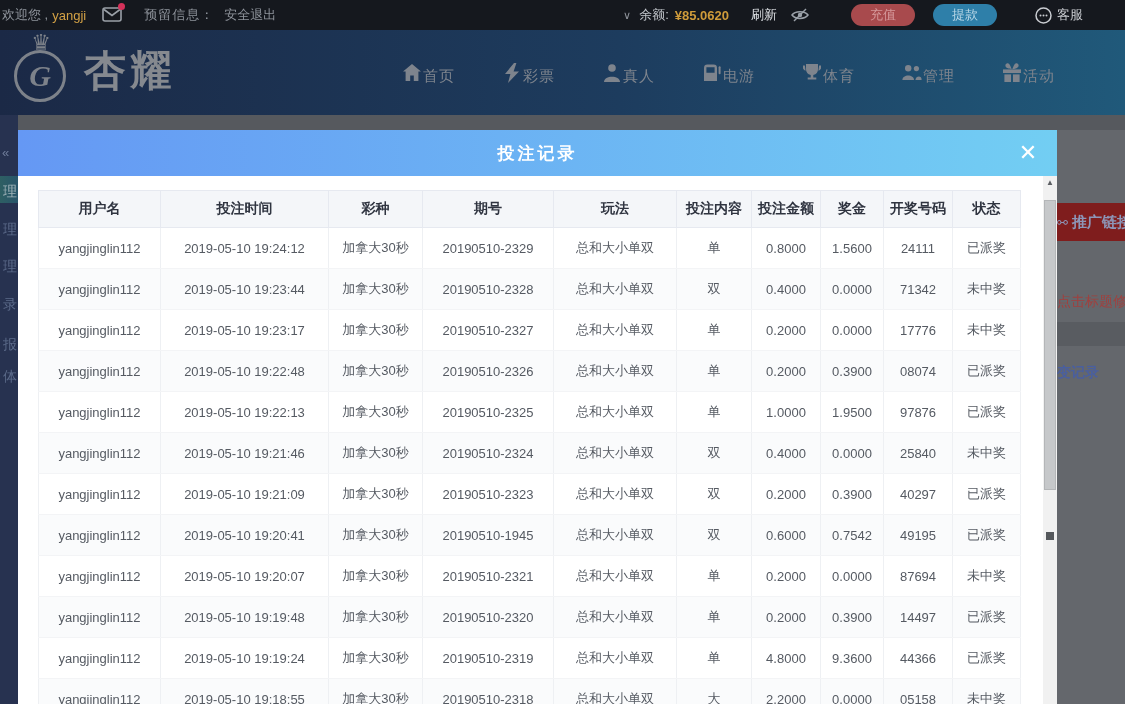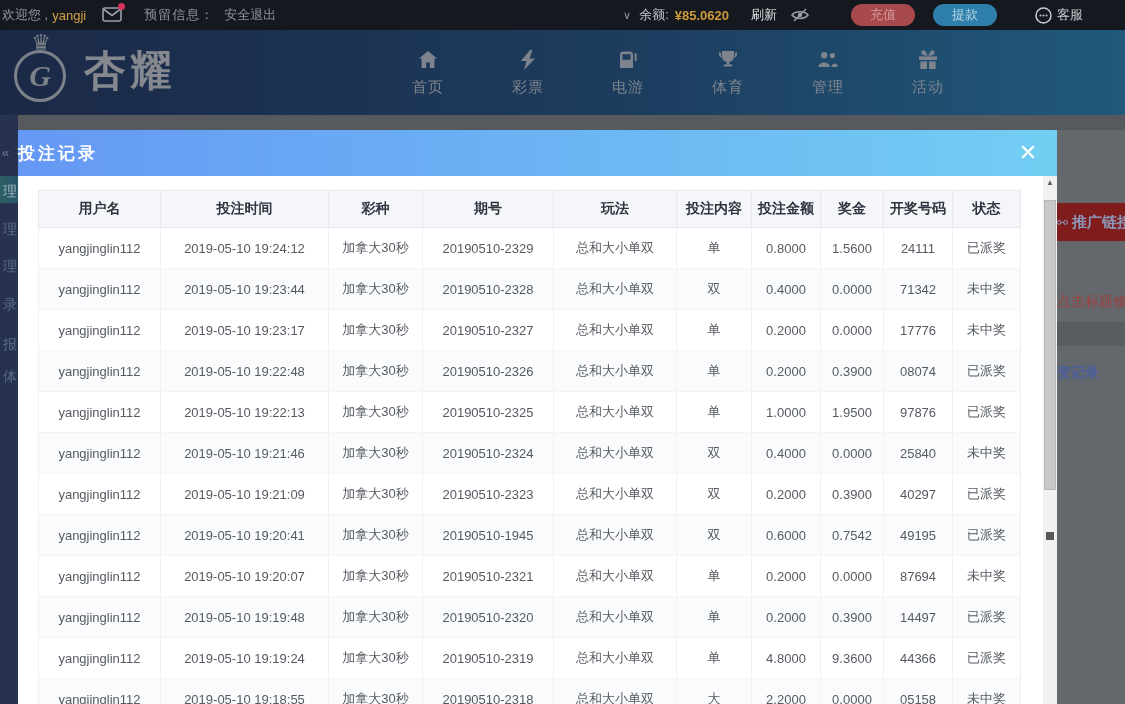--- a/index.html
+++ b/index.html
@@ -33,21 +33,21 @@
   .navbar { position:absolute; left:0; top:30px; width:1125px; height:85px;
             background:linear-gradient(90deg,#1b2946 0%,#1d3c5e 55%,#20597a 100%); }
   .brand { position:absolute; left:8px; top:6px; display:flex; align-items:center; color:#8d9196; }
   .emblem { position:relative; width:66px; height:70px; }
   .emblem .crown { position:absolute; left:50%; top:-6px; transform:translateX(-50%); font-size:22px; color:#7d828a; }
   .emblem .ring { position:absolute; left:6px; top:14px; width:52px; height:52px; border-radius:50%;
                   border:3px solid #7d828a; display:flex; align-items:center; justify-content:center; }
   .emblem .g { font-size:30px; font-weight:bold; font-style:italic; color:#7d828a; font-family:"Liberation Serif",serif; }
   .brand-name { font-size:42px; font-weight:bold; letter-spacing:4px; margin-left:10px; color:#85898f; }
   .nav-items { position:absolute; left:378px; top:0; height:85px; display:flex; }
-  .nav-item { width:100px; height:85px; display:flex; flex-direction:column; align-items:center;
+  .nav-item { width:100px; height:85px; display:flex; flex-direction:row; align-items:center;
               justify-content:center; color:#7e848d; cursor:pointer; }
   .nav-item svg { width:22px; height:22px; fill:#7e848d; }
   .nav-item .nv-label { font-size:15px; margin-top:7px; letter-spacing:1px; }
 
   
   .dim-band { position:absolute; left:0; top:115px; width:1125px; height:15px; background:#56595e; }
   .left-strip { position:absolute; left:0; top:115px; width:18px; height:589px; background:#273250; overflow:hidden; }
   .ls-item { position:absolute; left:3px; font-size:14px; color:#5c6b8a; white-space:nowrap; }
   .ls-hl { position:absolute; left:0; top:61px; width:18px; height:27px;
            background:linear-gradient(90deg,#2e5f63,#28556a); }
@@ -56,21 +56,21 @@
   .promo-bar { left:1057px; top:203px; width:68px; height:38px; background:#7f1d1d; color:#8d96b8;
                font-size:15px; font-weight:bold; line-height:38px; }
   .promo-bar .lnk { font-size:13px; margin-right:4px; }
   .red-note { left:1057px; top:293px; width:68px; height:20px; color:#a0403e; font-size:14px; }
   .gray-strip { left:1057px; top:322px; width:68px; height:24px; background:#595c61; }
   .blue-note { left:1057px; top:364px; width:68px; height:20px; color:#4a5f9e; font-size:14px; font-weight:bold; }
 
   
   .modal { position:absolute; left:18px; top:130px; width:1039px; height:574px; background:#ffffff; }
   .modal-header { height:46px; background:linear-gradient(90deg,#6598f4 0%,#72cef3 100%);
-                  display:flex; align-items:center; position:relative; }
+                  display:flex; align-items:center; justify-content:center; position:relative; }
   .modal-title { color:#ffffff; font-size:17px; font-weight:bold; letter-spacing:3px; }
   .modal-close { position:absolute; right:14px; top:8px; color:#ffffff; font-size:22px; width:30px; height:30px;
                  display:flex; align-items:center; justify-content:center; cursor:pointer; }
   .modal-body { position:relative; padding:14px 0 0 20px; }
 
   table.bet { border-collapse:collapse; table-layout:fixed; width:982px; font-size:13px; }
   table.bet col.c0{width:122px} table.bet col.c1{width:168px} table.bet col.c2{width:94px}
   table.bet col.c3{width:131px} table.bet col.c4{width:123px} table.bet col.c5{width:75px}
   table.bet col.c6{width:69px}  table.bet col.c7{width:63px}  table.bet col.c8{width:69px}
   table.bet col.c9{width:68px}
@@ -146,20 +146,27 @@
         <svg viewBox="0 0 22 22">
           <path d="M11 2 L20 9.6 H17.4 V19 h-4.6 v-5.4 h-3.6 V19 H4.6 V9.6 H2 Z"></path>
         </svg>
         <span class="nv-label">首页</span>
       </div>
       <div class="nav-item">
         <svg viewBox="0 0 22 22">
           <path d="M13 1 L4 12 h5.4 L7 21 L18 9.4 h-5.4 L15.4 1 Z"></path>
         </svg>
         <span class="nv-label">彩票</span>
+      </div>
+      <div class="nav-item">
+        <svg viewBox="0 0 22 22">
+          <circle cx="11" cy="6" r="3.8"></circle>
+          <path d="M3 20 c0-7 16-7 16 0 Z"></path>
+        </svg>
+        <span class="nv-label">真人</span>
       </div>
       <div class="nav-item">
         <svg viewBox="0 0 22 22">
           <path fill-rule="evenodd" d="M3 6 a3.4 3.4 0 0 1 3.4 -3.4 h6.2 A3.4 3.4 0 0 1 16 6 V19 H3 Z M5.4 5.2 h8.2 v5.6 H5.4 Z"></path>
           <rect x="17.6" y="4.2" width="2" height="8" rx="1"></rect>
         </svg>
         <span class="nv-label">电游</span>
       </div>
       <div class="nav-item">
         <svg viewBox="0 0 22 22">

